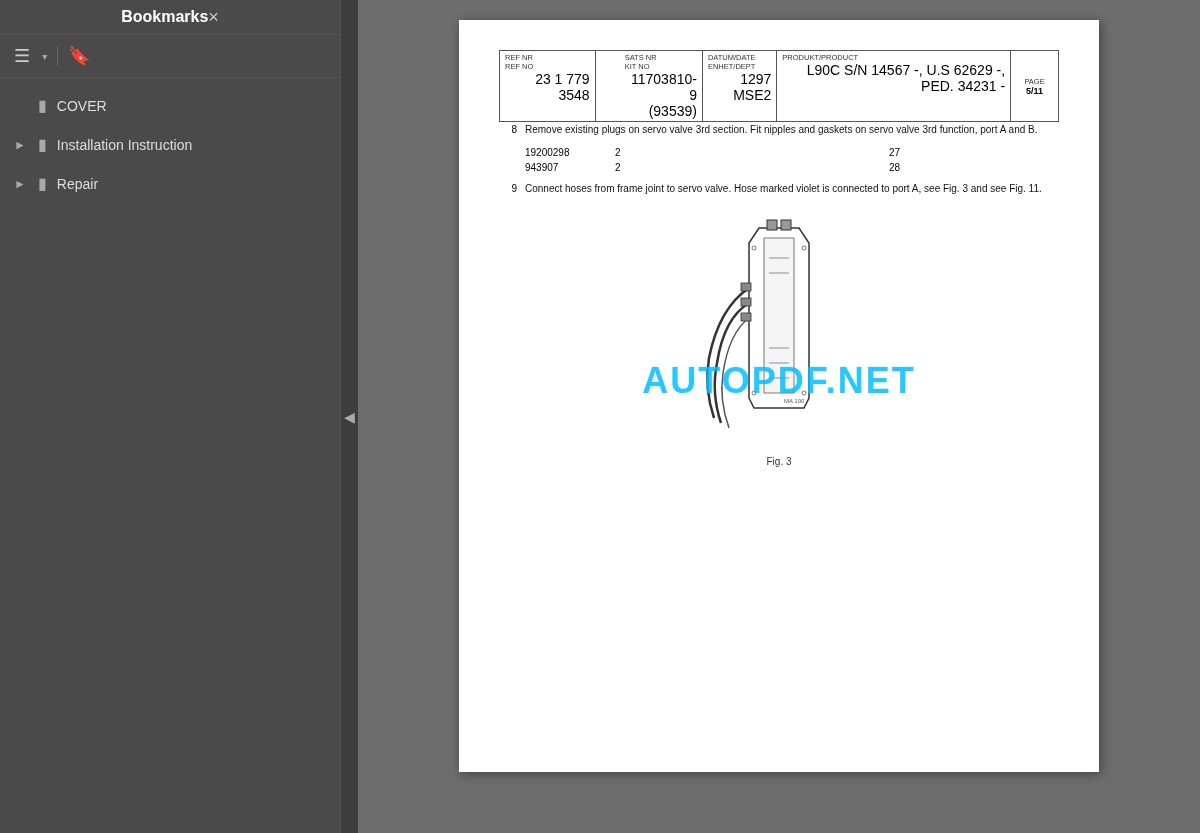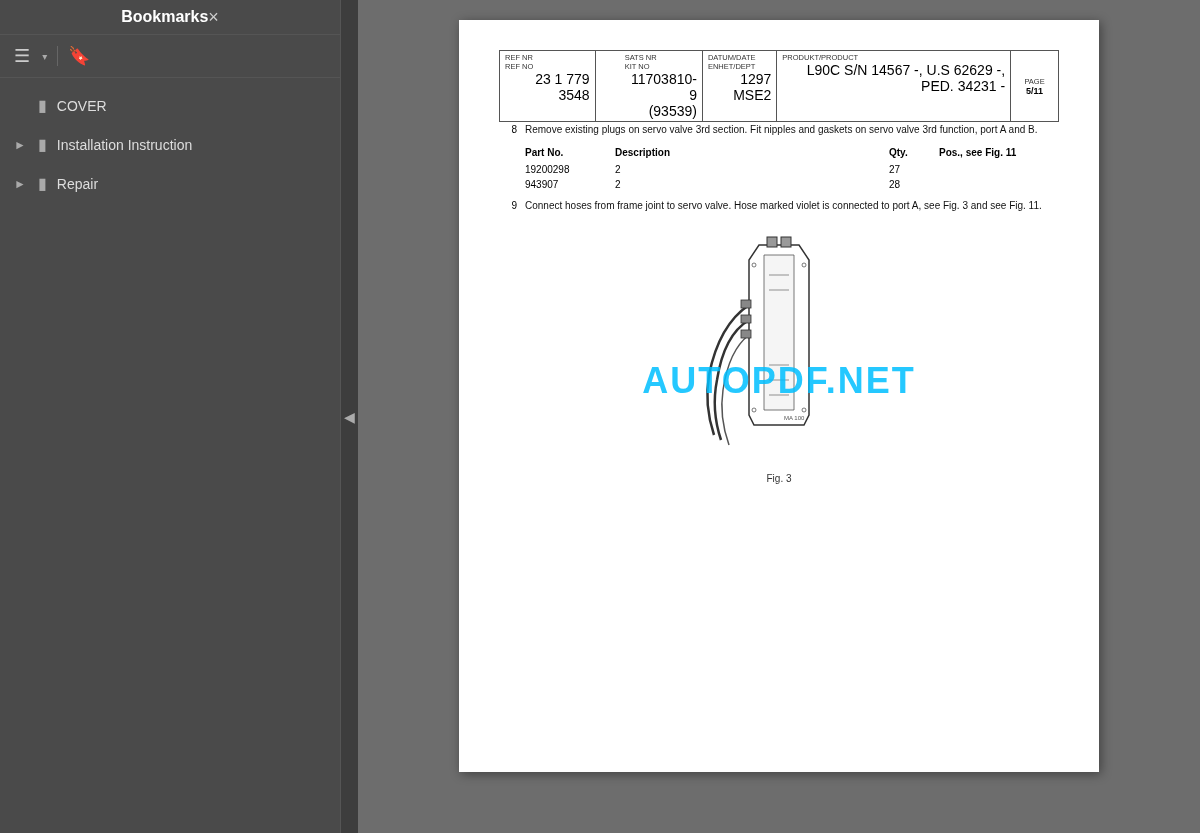--- a/index.html
+++ b/index.html
@@ -308,26 +308,20 @@
       </table>
 
     <div class="doc-content">
 
       <div class="step-row">
         <span class="step-number">8</span>
         <span class="step-text">Remove existing plugs on servo valve 3rd section. Fit nipples and gaskets on servo valve 3rd function, port A and B.</span>
       </div>
 
       <div class="parts-table">
-        <div class="parts-table-header">
-          <span>Part No.</span>
-          <span>Description</span>
-          <span>Qty.</span>
-          <span>Pos., see Fig. 11</span>
-        </div>
         <div class="parts-table-row">
           <span>19200298</span>
           <span>2</span>
           <span>27</span>
         </div>
         <div class="parts-table-row">
           <span>943907</span>
           <span>2</span>
           <span>28</span>
         </div>

